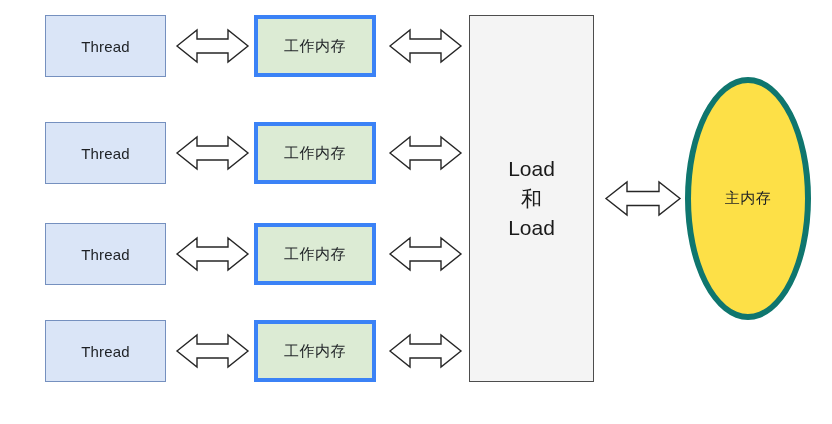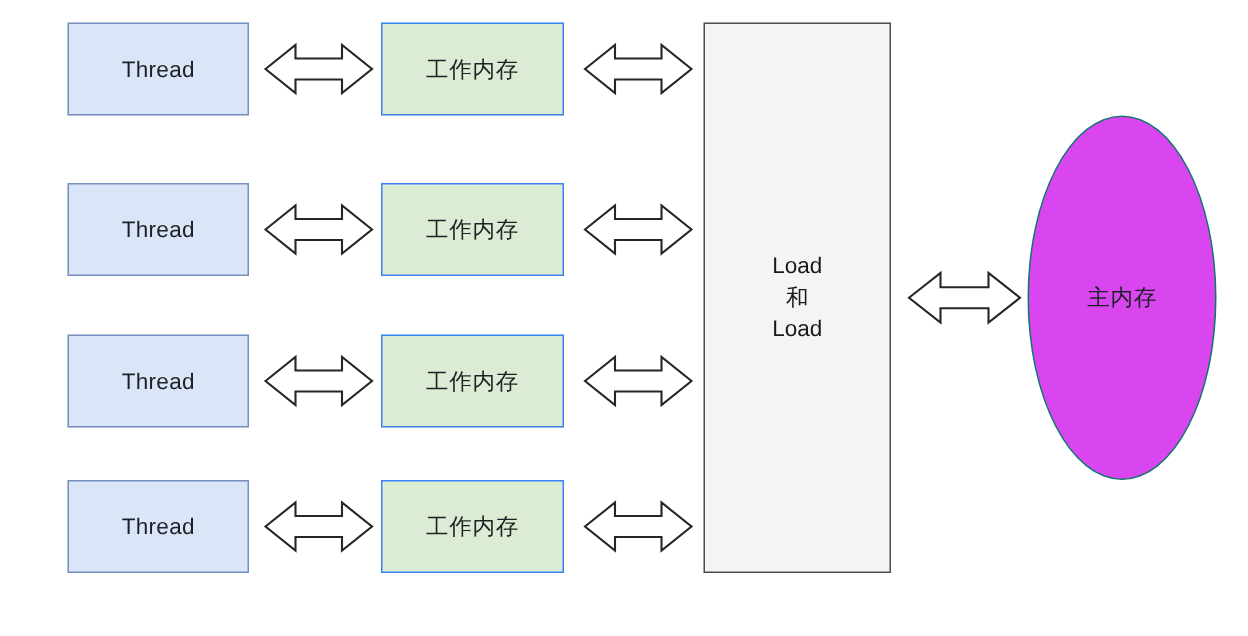--- a/index.html
+++ b/index.html
@@ -31,49 +31,49 @@
     background: #dae5f7;
     border: 1px solid #7590bf;
     color: #1d2024;
     font-size: 15px;
     letter-spacing: 0.2px;
   }
   .work-box {
     width: 122px;
     height: 62px;
     background: #dcebd4;
-    border: 1px solid #3b82f6;
+    border: 4px solid #3b82f6;
     color: #1d2024;
     font-size: 15px;
     letter-spacing: 0.5px;
   }
   .loadstore-box {
     left: 469px;
     top: 15px;
     width: 125px;
     height: 367px;
     background: #f4f4f4;
     border: 1px solid #4d4d4d;
     color: #1a1a1a;
-    font-size: 15px;
+    font-size: 21px;
     line-height: 1.42;
   }
   .loadstore-box .ls-lines {
     display: block;
   }
   .loadstore-box .ls-lines span {
     display: block;
   }
   .mainmem-ellipse {
     left: 685px;
     top: 77px;
     width: 126px;
     height: 243px;
-    background: #d946ef;
-    border: 1px solid #0f766e;
+    background: #fde047;
+    border: 6px solid #0f766e;
     border-radius: 50%;
     color: #1d2024;
     font-size: 15px;
     letter-spacing: 0.5px;
   }
   .arrow {
     position: absolute;
   }
   .arrow svg {
     display: block;

